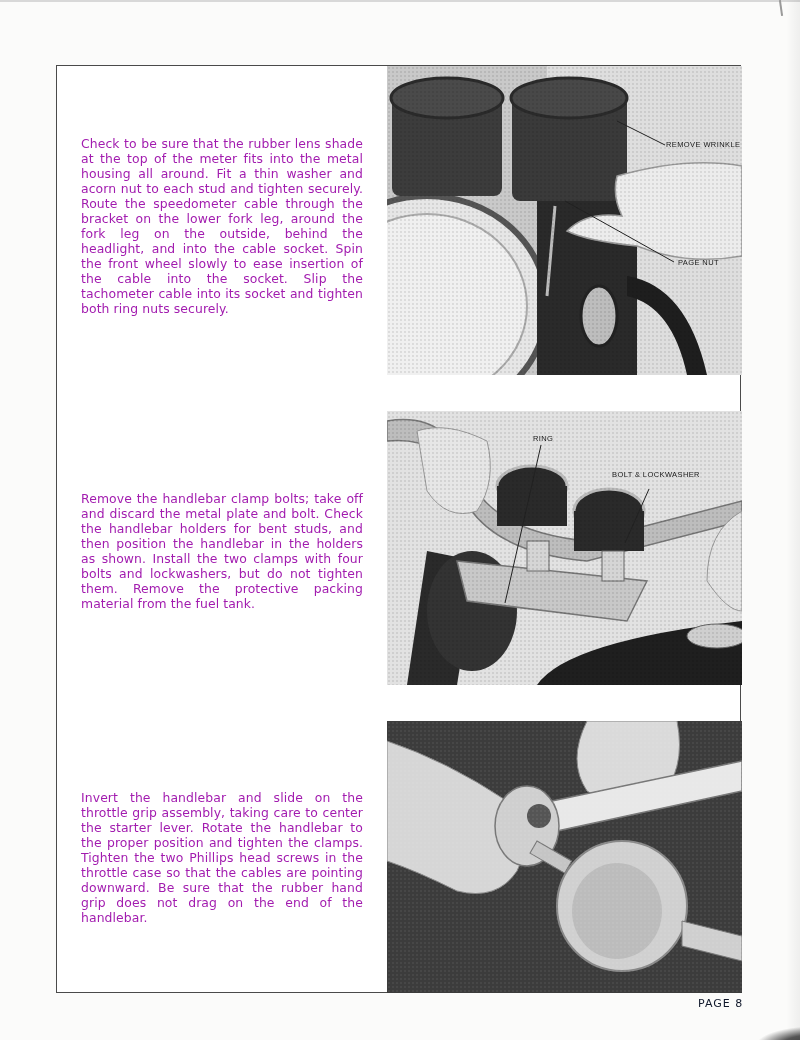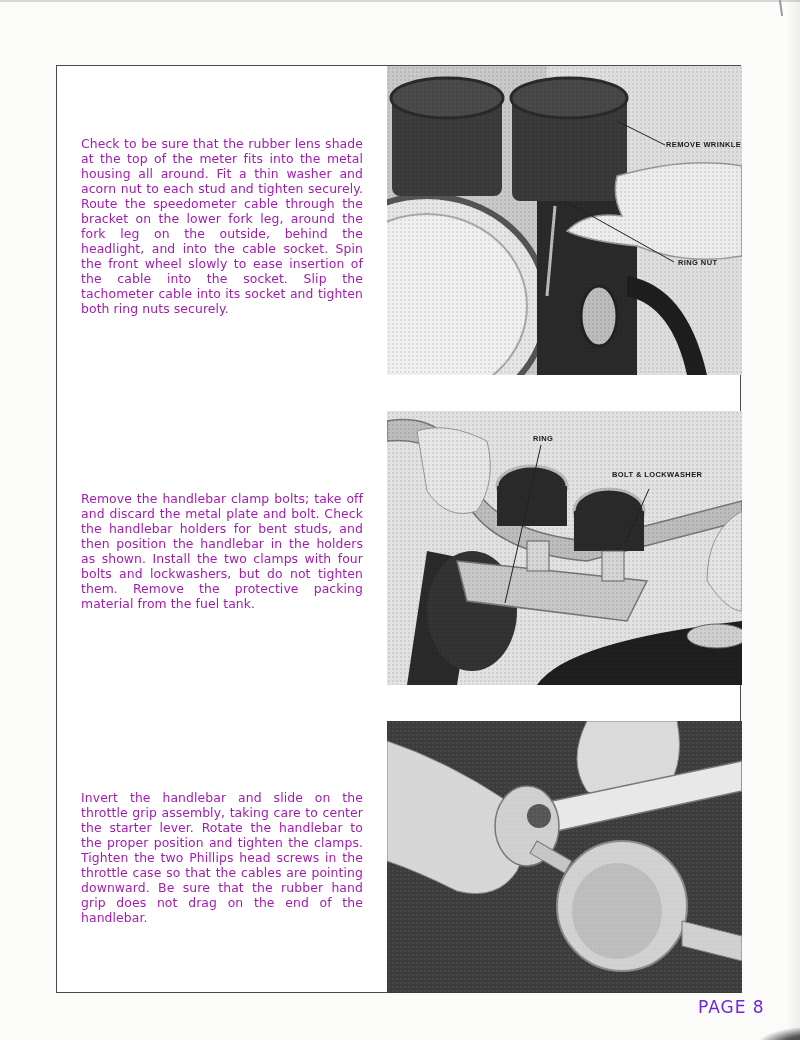--- a/index.html
+++ b/index.html
@@ -23,26 +23,26 @@
   .text-block {
     position: absolute; left: 81px; width: 282px;
     font-size: 12.4px; line-height: 15px; text-align: justify;
     color: #a21caf; letter-spacing: 0.1px;
   }
   .photo {
     position: absolute; left: 387px; width: 355px; overflow: hidden; background: #9a9a9a;
   }
   .photo svg { display: block; width: 100%; height: 100%; }
   .callout {
-    position: absolute; font-family: "Liberation Sans", sans-serif; font-weight: bold;
+    position: absolute; font-family: "Liberation Sans", sans-serif; font-weight: normal;
     font-size: 7.5px; letter-spacing: 0.4px; color: #1a1a1a; white-space: nowrap;
   }
   .page-number {
     position: absolute; left: 698px; top: 997px;
-    font-family: "DejaVu Sans", sans-serif; font-size: 17px; color: #6d28d9; letter-spacing: 1px;
+    font-family: "DejaVu Sans", sans-serif; font-size: 11px; color: #0f172a; letter-spacing: 1px;
   }
 </style>
 </head>
 <body>
 
 <div class="top-edge"></div>
 <div class="corner-mark"></div>
 <div class="right-shadow"></div>
 <div class="bottom-curl"></div>
 
@@ -76,21 +76,21 @@
     <line x1="168" y1="140" x2="160" y2="230" stroke="#bbb" stroke-width="3"></line>
 
     <path d="M230 110 Q300 90 355 100 L355 190 Q300 200 250 180 Q200 175 180 165 Q200 145 235 150 Q225 130 230 110 Z" fill="#ececec" stroke="#9a9a9a" stroke-width="1.5"></path>
 
     <line x1="230" y1="55" x2="278" y2="79" stroke="#222" stroke-width="1"></line>
     <line x1="178" y1="135" x2="287" y2="196" stroke="#222" stroke-width="1"></line>
     <rect width="355" height="309" fill="url(#dots1)"></rect>
   </svg>
 </div>
 <div class="callout" style="left:666px; top:140px;">REMOVE WRINKLE</div>
-<div class="callout" style="left:678px; top:258px;">RING NUT</div>
+<div class="callout" style="left:678px; top:258px;">PAGE NUT</div>
 
 <p class="text-block" style="top:477px; margin:14px 16px 0 0;">Remove the handlebar clamp bolts; take off and discard the metal plate and bolt. Check the handlebar holders for bent studs, and then position the handlebar in the holders as shown. Install the two clamps with four bolts and lockwashers, but do not tighten them. Remove the protective packing material from the fuel tank.</p>
 
 <div class="photo" style="top:411px; height:274px;">
   <svg viewBox="0 0 355 274" preserveAspectRatio="none">
     <defs>
       <pattern id="dots2" width="4" height="4" patternUnits="userSpaceOnUse">
         <circle cx="2" cy="2" r="0.9" fill="#000" opacity="0.12"></circle>
       </pattern>
     </defs>

